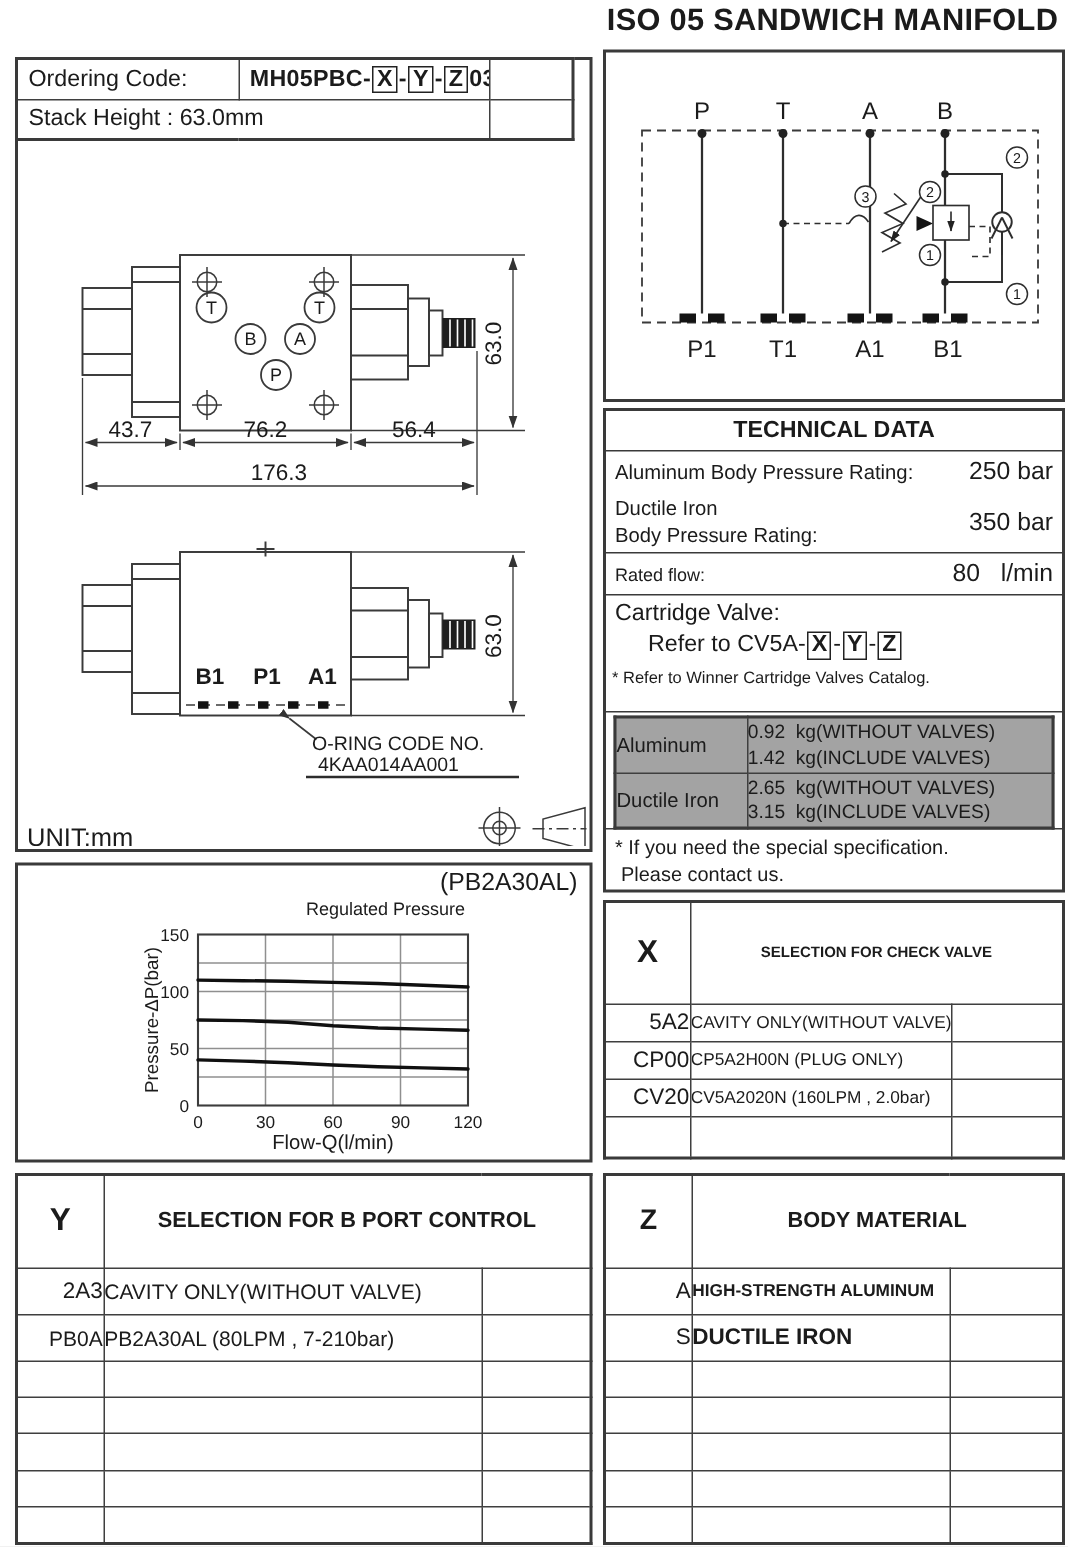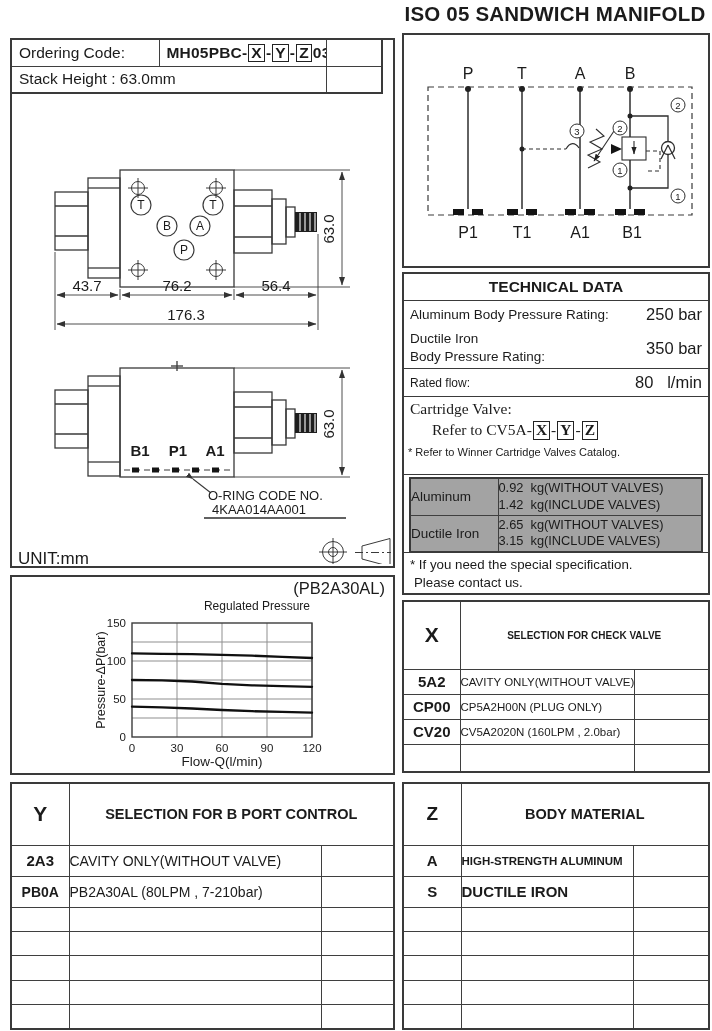--- a/index.html
+++ b/index.html
@@ -11,36 +11,36 @@
   table.grid td{border:1.4px solid #3f3f3f;padding:0;overflow:hidden;white-space:nowrap;}
   
   #ordering td{font-size:15.5px;padding-left:7px;}
   #ordering .codecell{font-weight:bold;font-size:15.5px;letter-spacing:.2px;}
   .boxed{display:inline-block;border:1.6px solid #222;padding:0 2px;line-height:1.05;
          font-weight:bold;margin:0 1px;}
   
   .code-h{font-weight:bold;font-size:21px;text-align:center;}
   .sel-title{font-weight:bold;font-size:14.5px;text-align:center;}
   .sel-title-s{font-weight:bold;font-size:10px;text-align:center;}
-  .code-c{font-weight:bold;font-size:15px;text-align:center;}
+  .code-c{font-weight:normal;font-size:15px;text-align:right;}
   .desc{font-size:14px;padding-left:18px;}
   .desc-s{font-size:11.5px;padding-left:5px;}
   .desc-bs{font-size:11.5px;font-weight:bold;padding-left:8px;}
   .desc-b{font-size:15px;font-weight:bold;padding-left:8px;}
   
   #tech-box{display:flex;flex-direction:column;}
   .t-sec{box-sizing:border-box;flex:none;}
   .t-head{height:27px;line-height:26px;text-align:center;font-weight:bold;font-size:15.5px;
           border-bottom:1.6px solid #3a3a3a;}
   .t-row{display:flex;justify-content:space-between;align-items:center;padding:0 6px;}
   .t-lab{font-size:13.5px;}
   .t-lab2{font-size:13.5px;line-height:1.3;}
   .t-val{font-size:16.5px;white-space:nowrap;}
   .bline{border-bottom:1.6px solid #3a3a3a;}
-  .cart{font-size:15.5px;line-height:1.18;padding:3px 4px 0 6px;font-family:Liberation Serif, serif;}
+  .cart{font-size:15.5px;line-height:1.18;padding:3px 4px 0 6px;}
   .cart-note{font-size:11px;padding:6px 0 0 4px;}
   table.weights{border-collapse:collapse;table-layout:fixed;margin:2px auto 0 auto;width:294px;
                 border:2px solid #3a3a3a;background:#a3a3a3;}
   table.weights td{border:1.5px solid #3f3f3f;padding:0;}
   .w-mat{font-size:13.5px;padding-left:8px;}
   .w-val{font-size:12.8px;line-height:1.28;padding-left:7px;white-space:pre;}
   .t-foot{border-top:1.6px solid #3a3a3a;font-size:13.3px;line-height:1.35;padding:3px 0 0 6px;}
   
   #chart-caption{position:absolute;right:8px;top:2px;font-size:16.5px;}
   #chart-title{position:absolute;left:88px;top:22px;width:210px;text-align:right;font-size:12px;}

